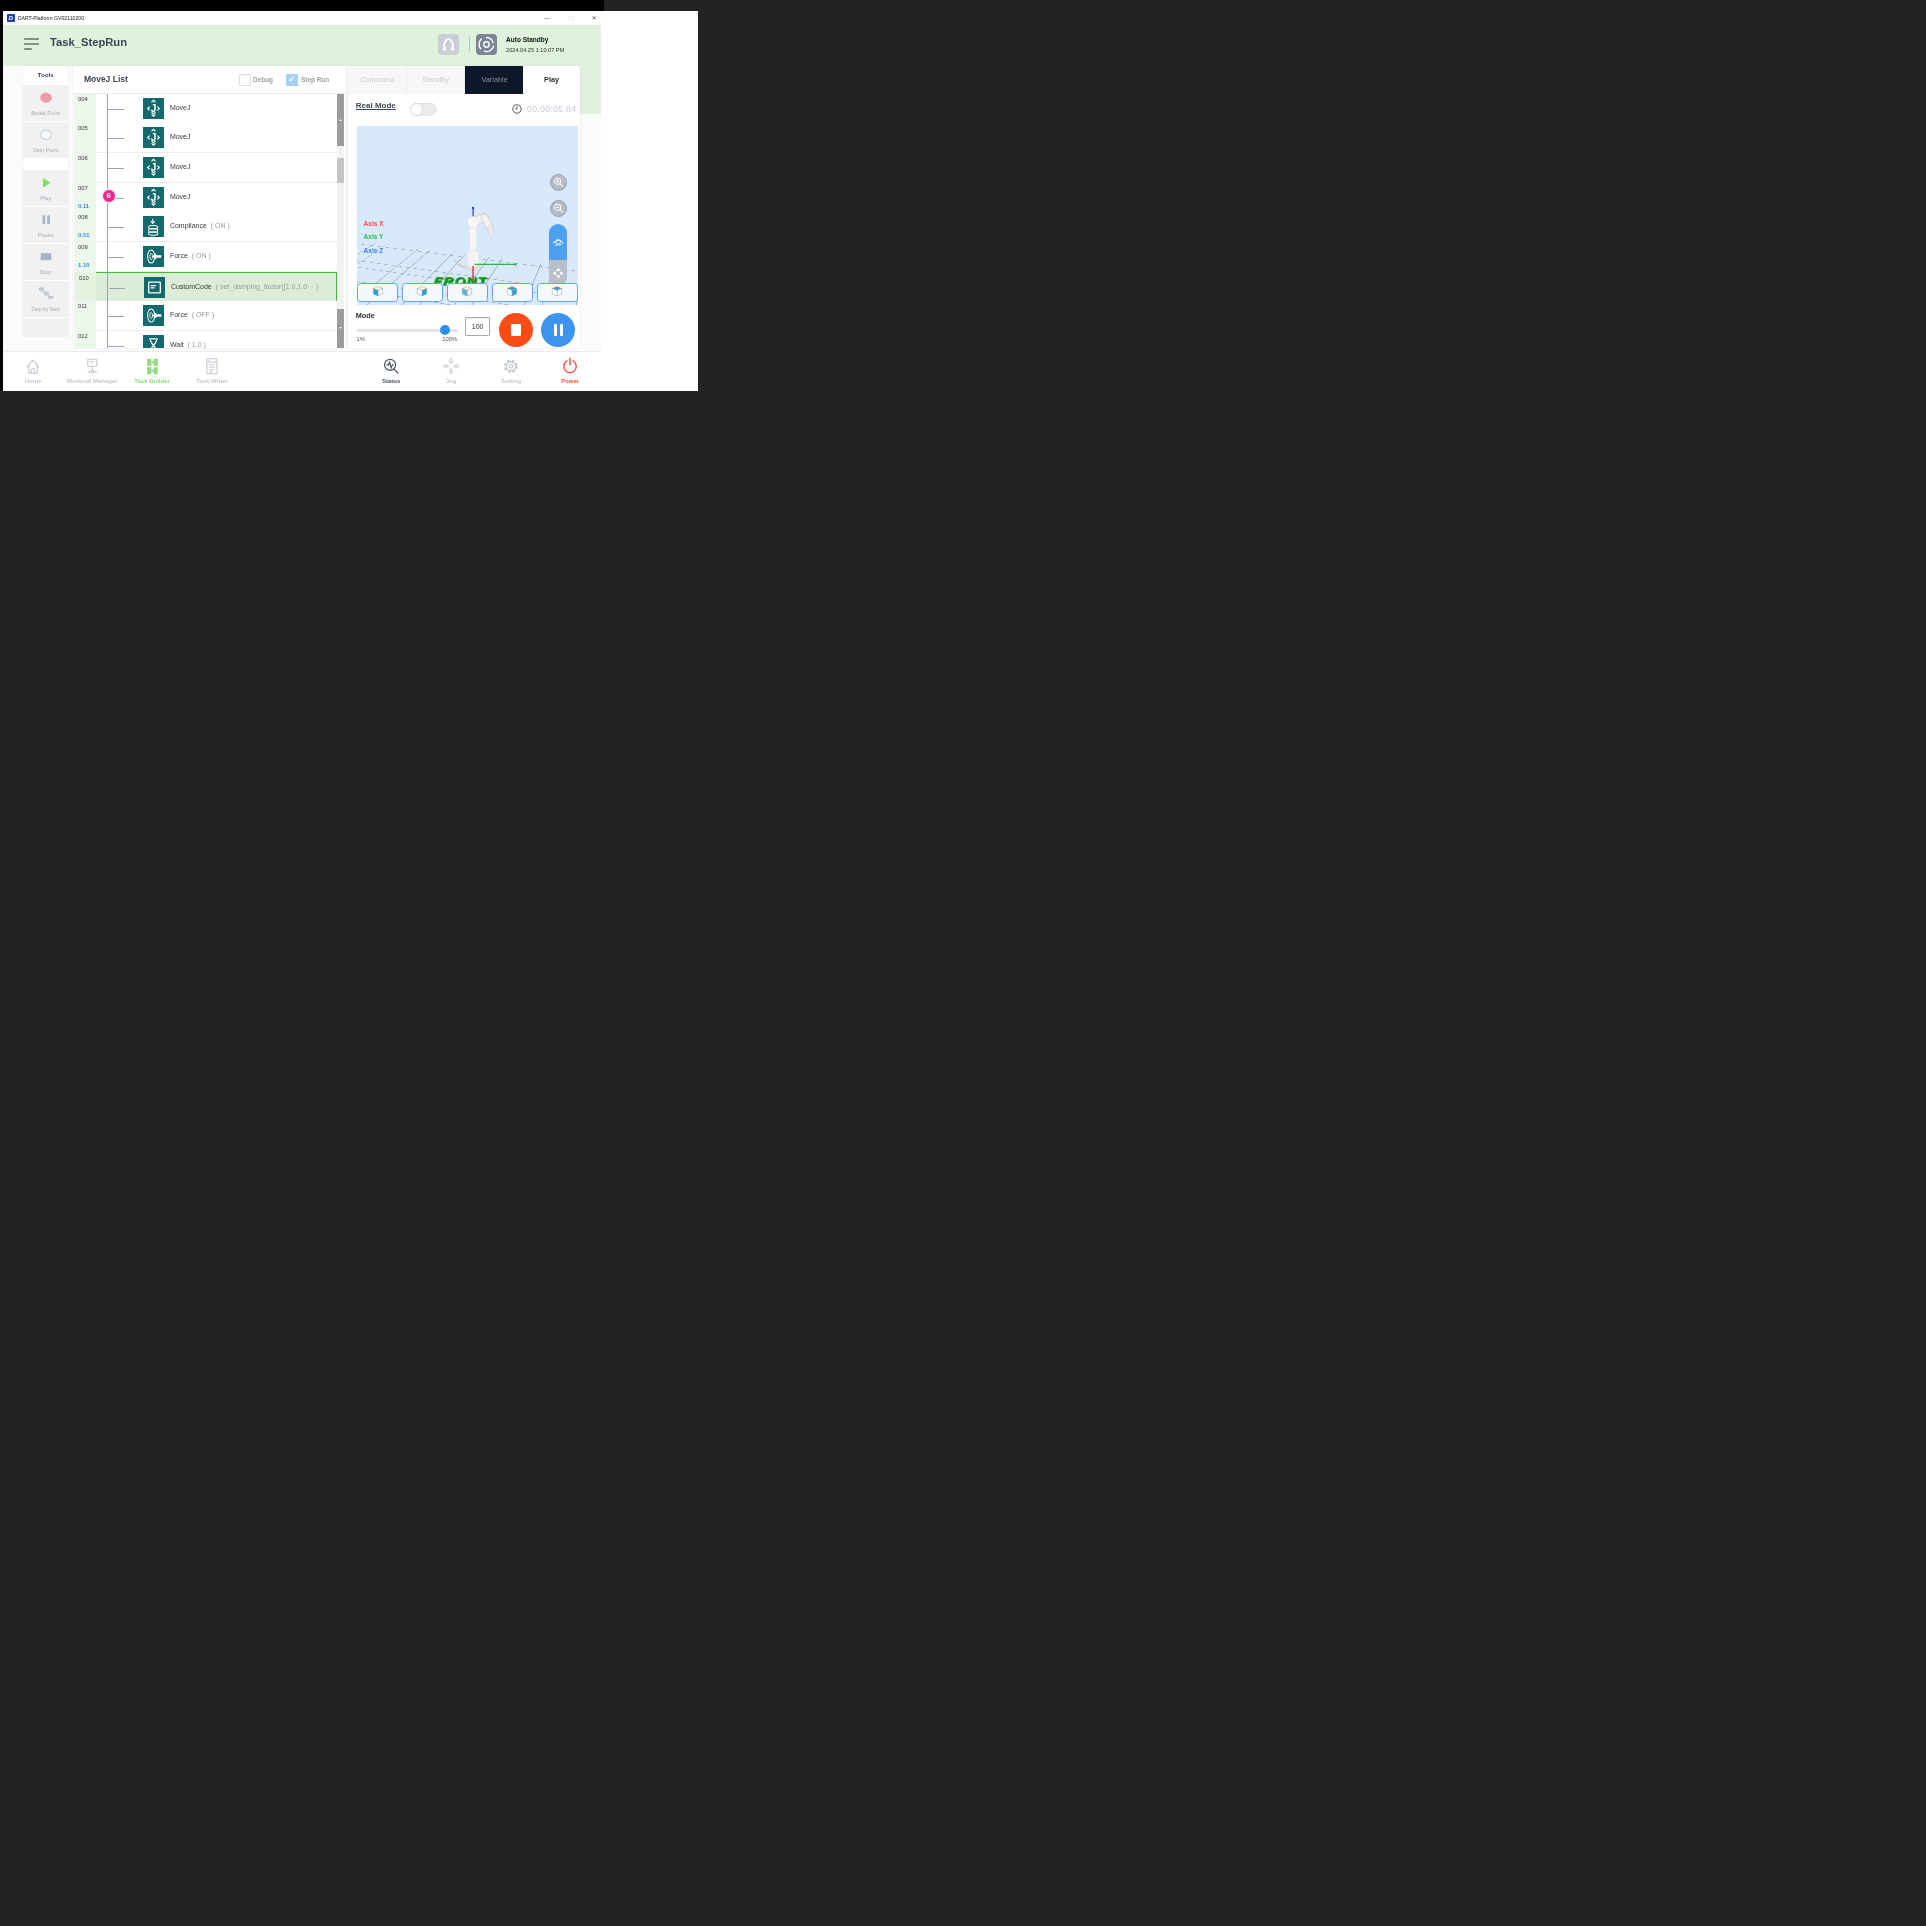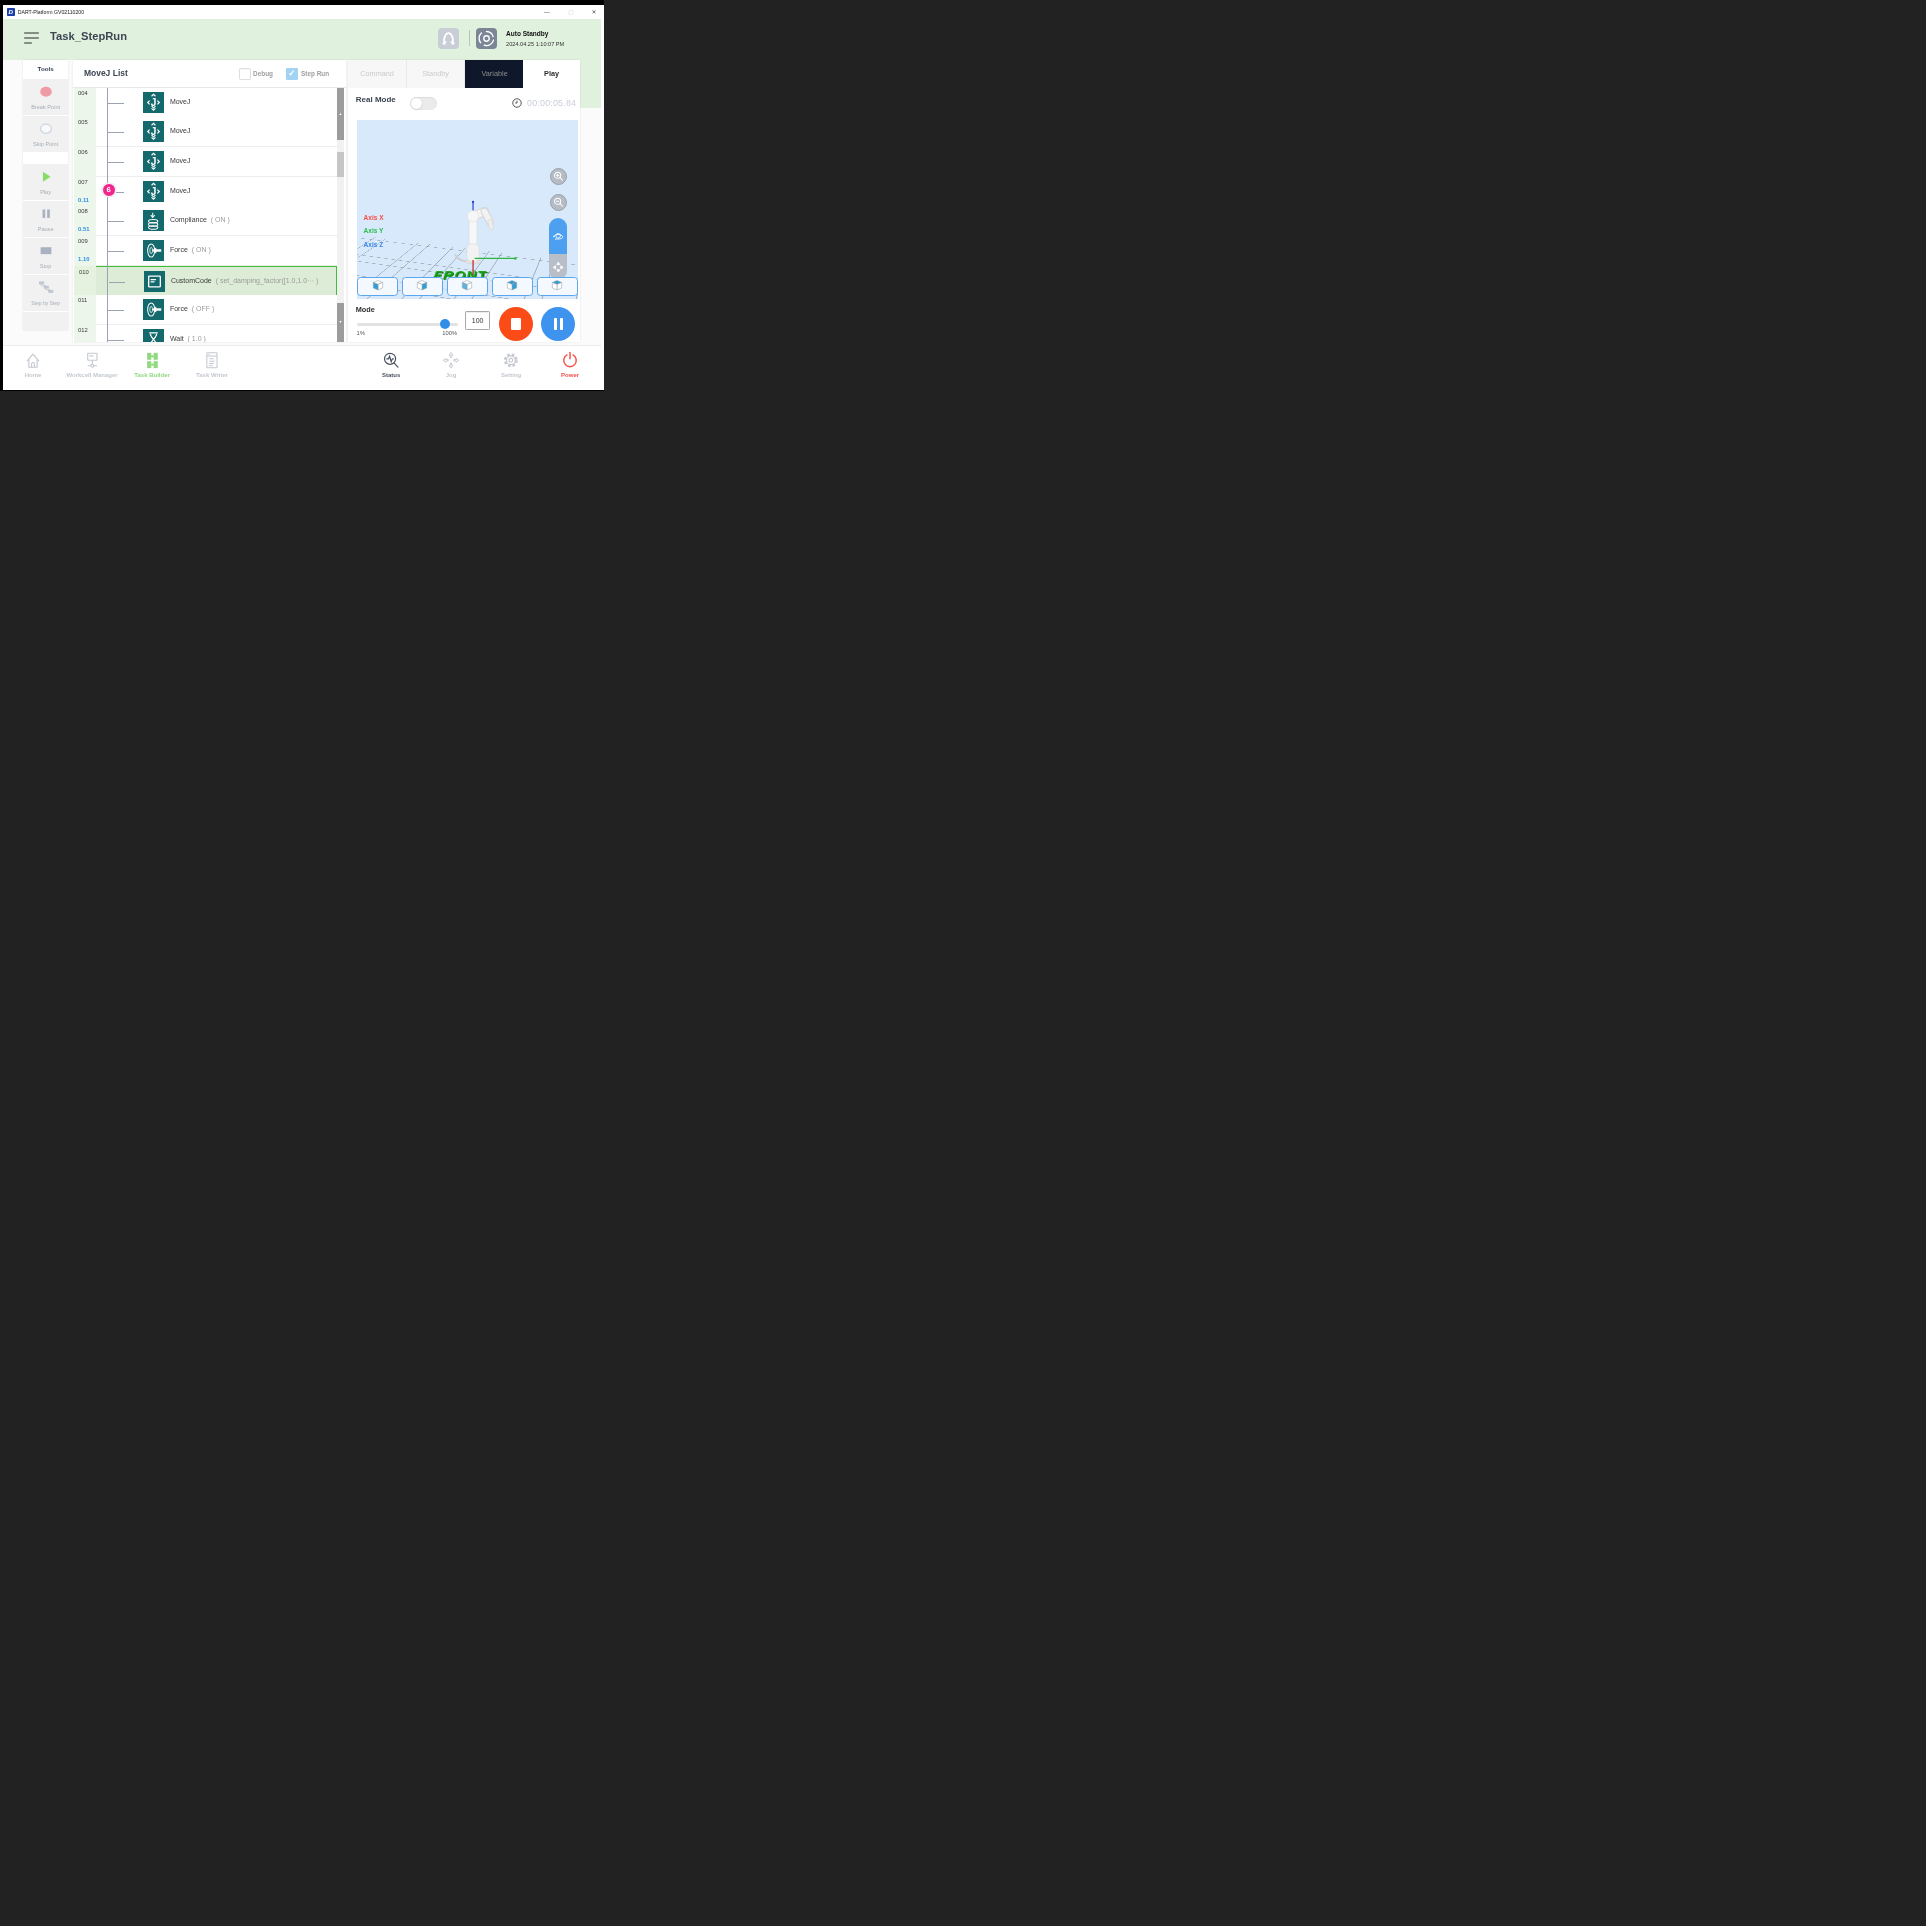--- a/index.html
+++ b/index.html
@@ -1,18 +1,18 @@
 <!DOCTYPE html>
 <html style="font-size:6.2px"><head>
 <meta charset="utf-8">
 <style>
   html,body{margin:0;padding:0;background:#222;}
   *{box-sizing:border-box;font-family:"Liberation Sans",sans-serif;}
   .screen{position:relative;width:604px;height:391px;background:#000;}
-  .window{position:absolute;left:3.1px;top:5px;width:601px;height:385px;background:#fff;overflow:hidden;}
+  .window{position:absolute;left:3.1px;top:11px;width:695px;height:385px;background:#fff;overflow:hidden;}
   .abs{position:absolute;}
 
   
   .titlebar{position:absolute;left:0;top:0;width:598px;height:14px;background:#fff;}
   .dart-logo{position:absolute;left:3.5px;top:2.7px;width:8.5px;height:8.5px;background:#1b3fa8;color:#fff;
     font-weight:bold;font-style:italic;font-size:6.2px;text-align:center;line-height:8.5px;border-radius:0.8px;}
   .win-title{position:absolute;left:14.6px;top:3.5px;font-size:5.2px;color:#1c1c1c;}
   .winbtn{position:absolute;top:1.5px;width:11.6px;height:10.8px;text-align:center;line-height:10.8px;font-size:5.8px;color:#333;cursor:pointer;}
   .winbtn.max{color:#c9c9c9;}
 
@@ -76,21 +76,21 @@
   .tscroll .btn{position:absolute;left:0;width:7px;background:#9c9c9c;color:#fff;font-size:3.5px;text-align:center;cursor:pointer;}
   .tscroll .thumb{position:absolute;left:0;width:7px;background:#c6c6c6;}
 
   
   .right-card{left:345px;top:55px;width:232px;height:282px;}
   .tab{position:absolute;top:0;height:28px;line-height:28px;text-align:center;font-size:7.3px;cursor:pointer;}
   .tab.t0{left:0;width:59px;background:#f7f7f7;color:#cbcbcb;border-right:0.4px solid #eaeaea;}
   .tab.t1{left:59px;width:58px;background:#f7f7f7;color:#cbcbcb;border-right:0.4px solid #eaeaea;}
   .tab.t2{left:117px;width:59px;background:#0f172a;color:#8c8c8c;}
   .tab.t3{left:175px;width:57px;background:#fff;color:#2d2d2d;font-weight:bold;}
-  .realmode{position:absolute;left:7.7px;top:35px;font-size:8px;font-weight:bold;color:#3d4653;}
+  .realmode{position:absolute;left:7.7px;top:35px;font-size:8px;font-weight:bold;color:#3d4653;text-decoration:underline;}
   .toggle{position:absolute;left:62px;top:37px;width:27px;height:13px;border-radius:6.5px;background:#ebebeb;
     box-shadow:inset 0 0.4px 1.2px rgba(0,0,0,.12);cursor:pointer;}
   .toggle .knob{position:absolute;left:0.8px;top:0.8px;width:11.6px;height:11.6px;border-radius:50%;background:#fff;
     box-shadow:0 0.4px 1.2px rgba(0,0,0,.25);}
   .timerwrap{position:absolute;right:3.9px;top:38px;text-align:center;}
   .timer-text{display:inline-block;vertical-align:middle;font-size:8.9px;color:#c9ced6;letter-spacing:0.2px;}
   .clock-ic{display:inline-block;vertical-align:middle;margin-right:3.1px;}
 
   .viewer{position:absolute;left:8.5px;top:60px;width:221px;height:179px;background:#d7e9fb;overflow:hidden;}
   .gridplane{position:absolute;left:-123px;top:45px;width:501px;height:293px;

